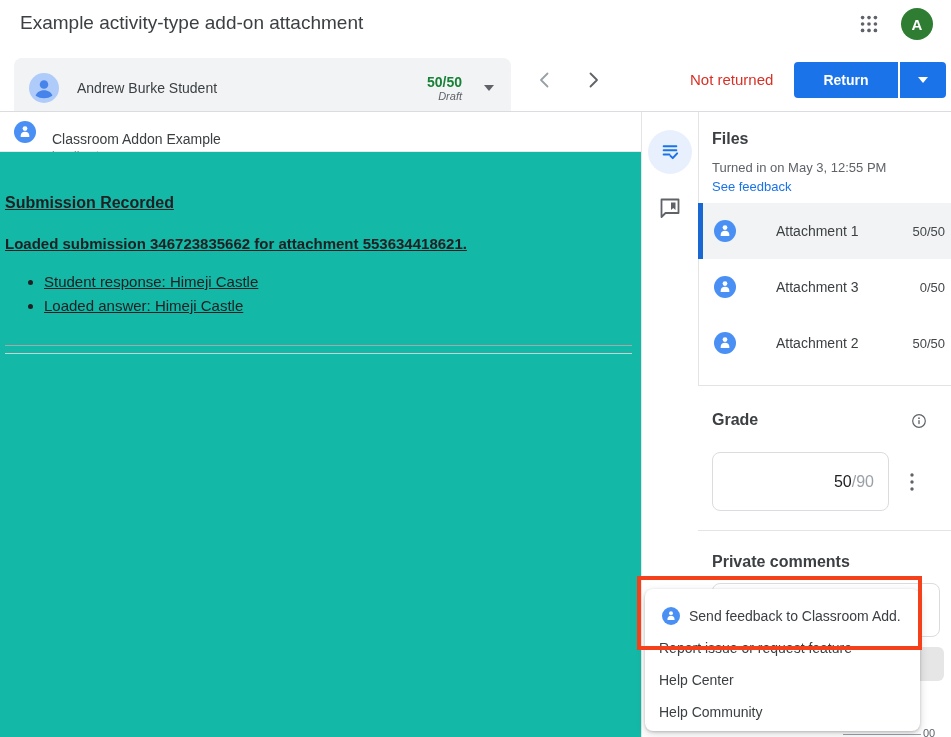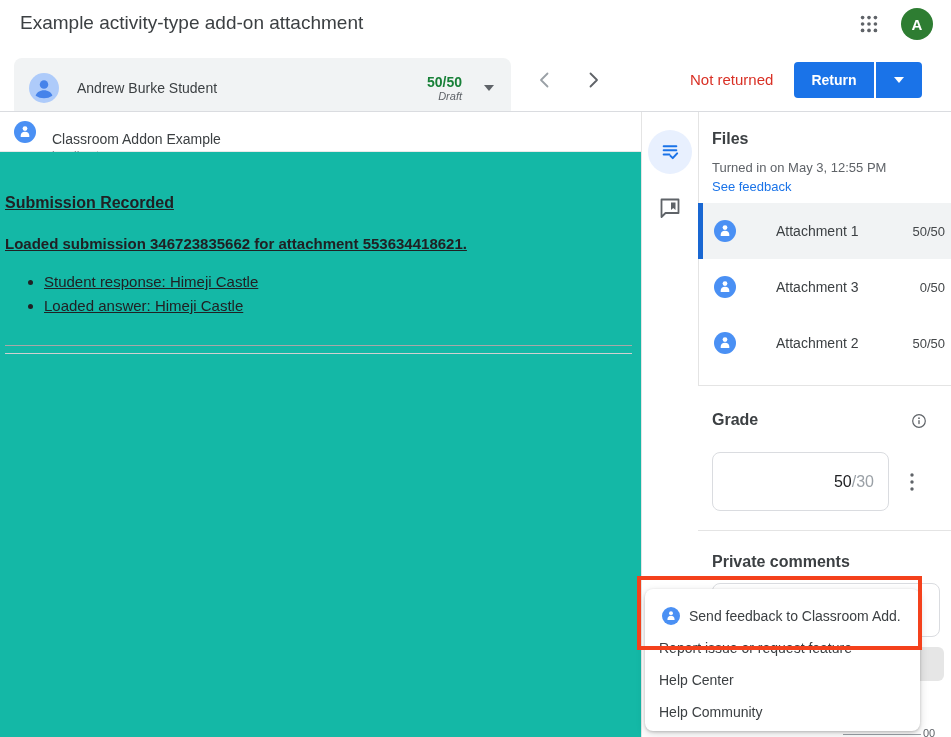--- a/index.html
+++ b/index.html
@@ -22,21 +22,21 @@
   .score-main{font-size:14px;font-weight:bold;color:#188038;}
   .score-draft{font-size:11px;font-style:italic;color:#5f6368;}
   .caret{width:0;height:0;border-left:5px solid transparent;border-right:5px solid transparent;
          border-top:6px solid #5f6368;}
   .pill-caret{margin:0 17px 0 22px;}
   .nav-btn{width:24px;height:24px;top:68px;cursor:pointer;}
   .nav-prev{left:533px;}
   .nav-next{left:581px;}
   .not-returned{left:690px;top:71px;font-size:15px;color:#d93025;}
   .return-group{left:794px;top:62px;height:36px;display:flex;gap:2px;}
-  .return-main{width:80px;background:#1a73e8;color:#fff;border:none;border-radius:4px 0 0 4px;
+  .return-main{width:104px;background:#1a73e8;color:#fff;border:none;border-radius:4px 0 0 4px;
                font-size:14px;font-weight:bold;font-family:"Liberation Sans",sans-serif;cursor:pointer;}
   .return-caret-btn{width:46px;background:#1a73e8;border:none;border-radius:0 4px 4px 0;cursor:pointer;
                     display:flex;align-items:center;justify-content:center;}
   .return-caret-btn .caret{border-top-color:#fff;}
 
   .hdivider-full{left:0;top:111px;width:951px;height:1px;background:#dadce0;}
 
   
   .addon-header{left:0;top:112px;width:641px;height:40px;border-bottom:1px solid #e8e8e8;
                 display:flex;align-items:center;background:#fff;box-sizing:border-box;}
@@ -246,21 +246,21 @@
 
   <div class="abs grade-title">Grade</div>
   <div class="abs info-icon">
     <svg viewBox="0 0 24 24" width="18" height="18">
       <circle cx="12" cy="12" r="8.4" fill="none" stroke="#5f6368" stroke-width="1.6"></circle>
       <circle cx="12" cy="8.2" r="1.15" fill="#5f6368"></circle>
       <rect x="11.1" y="10.6" width="1.8" height="5.6" rx="0.9" fill="#5f6368"></rect>
     </svg>
   </div>
   <div class="abs grade-box">
-    <span class="grade-val">50</span><span class="grade-den">/30</span>
+    <span class="grade-val">50</span><span class="grade-den">/90</span>
   </div>
   <div class="abs kebab">
     <svg viewBox="0 0 14 24" width="14" height="24">
       <g fill="#5f6368">
           <circle cx="7" cy="5" r="1.7"></circle>
           <circle cx="7" cy="12" r="1.7"></circle>
           <circle cx="7" cy="19" r="1.7"></circle>
         </g>
     </svg>
   </div>

